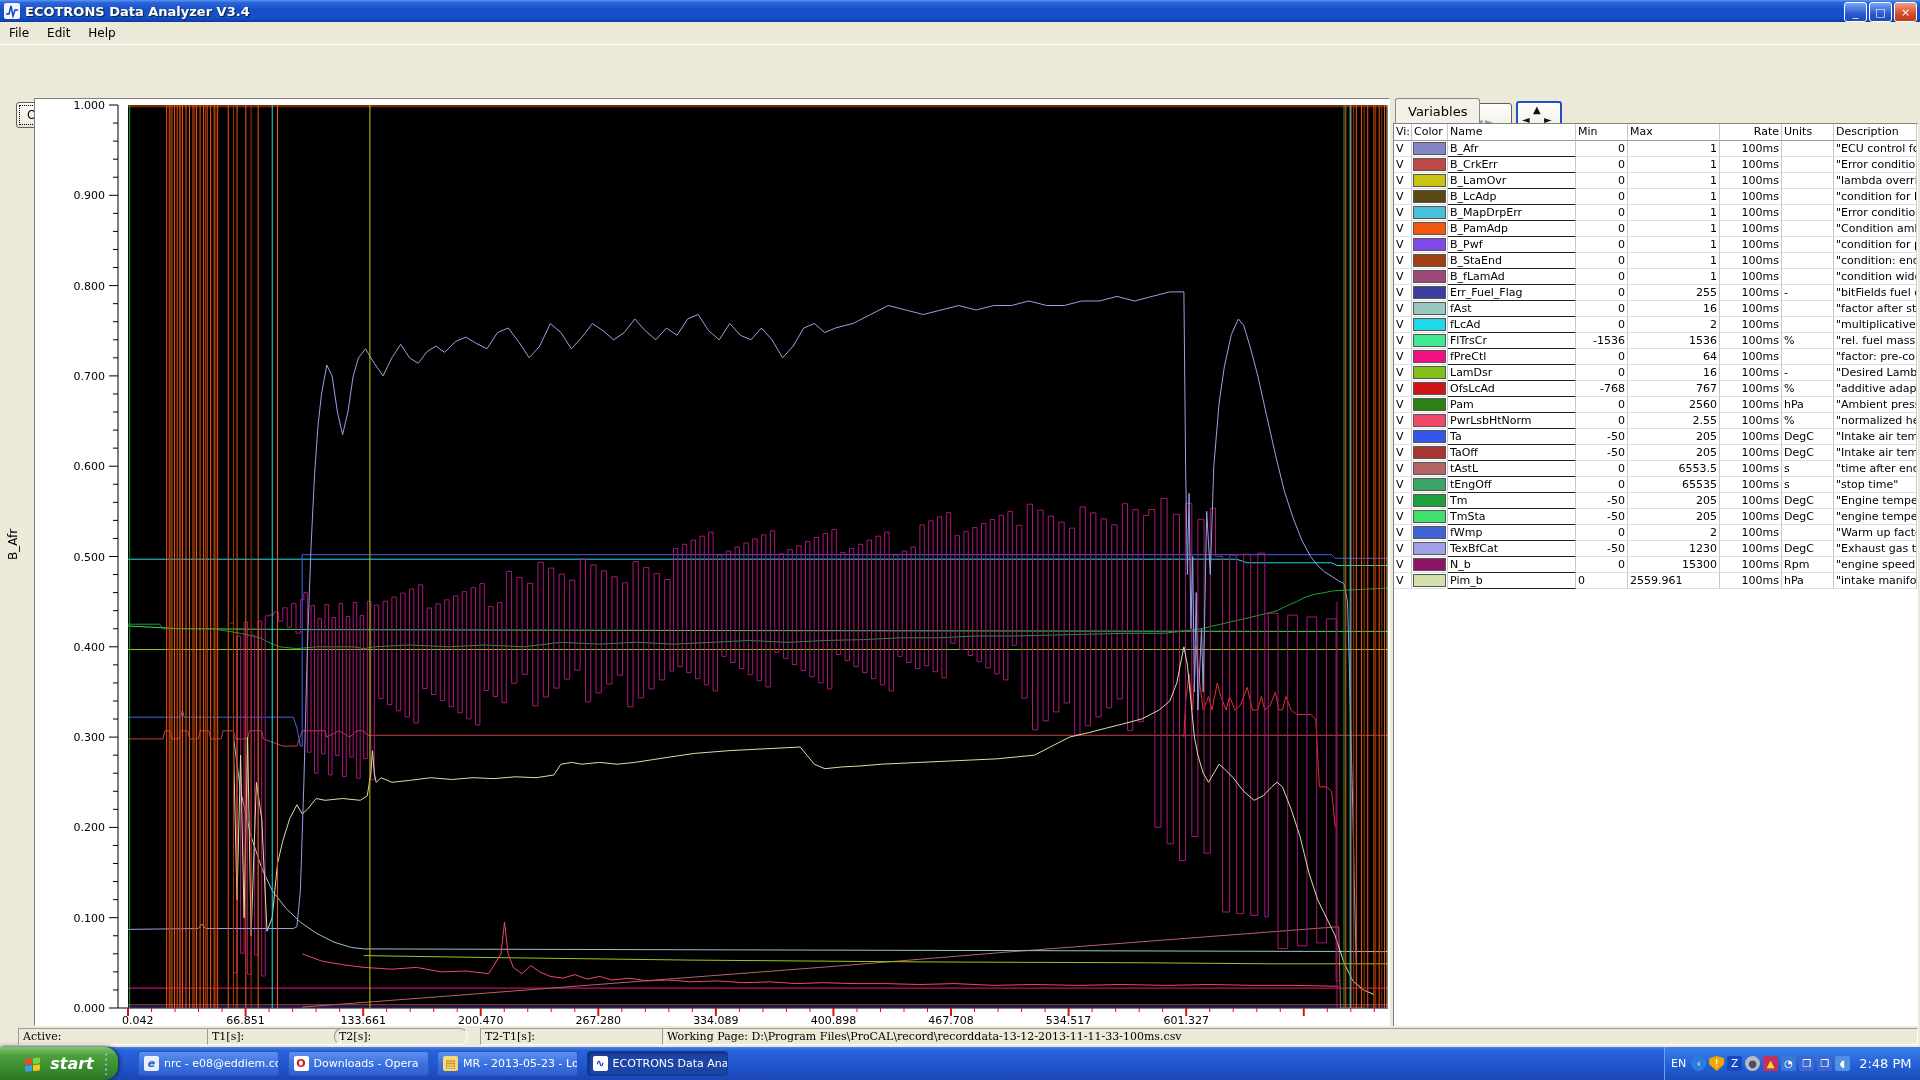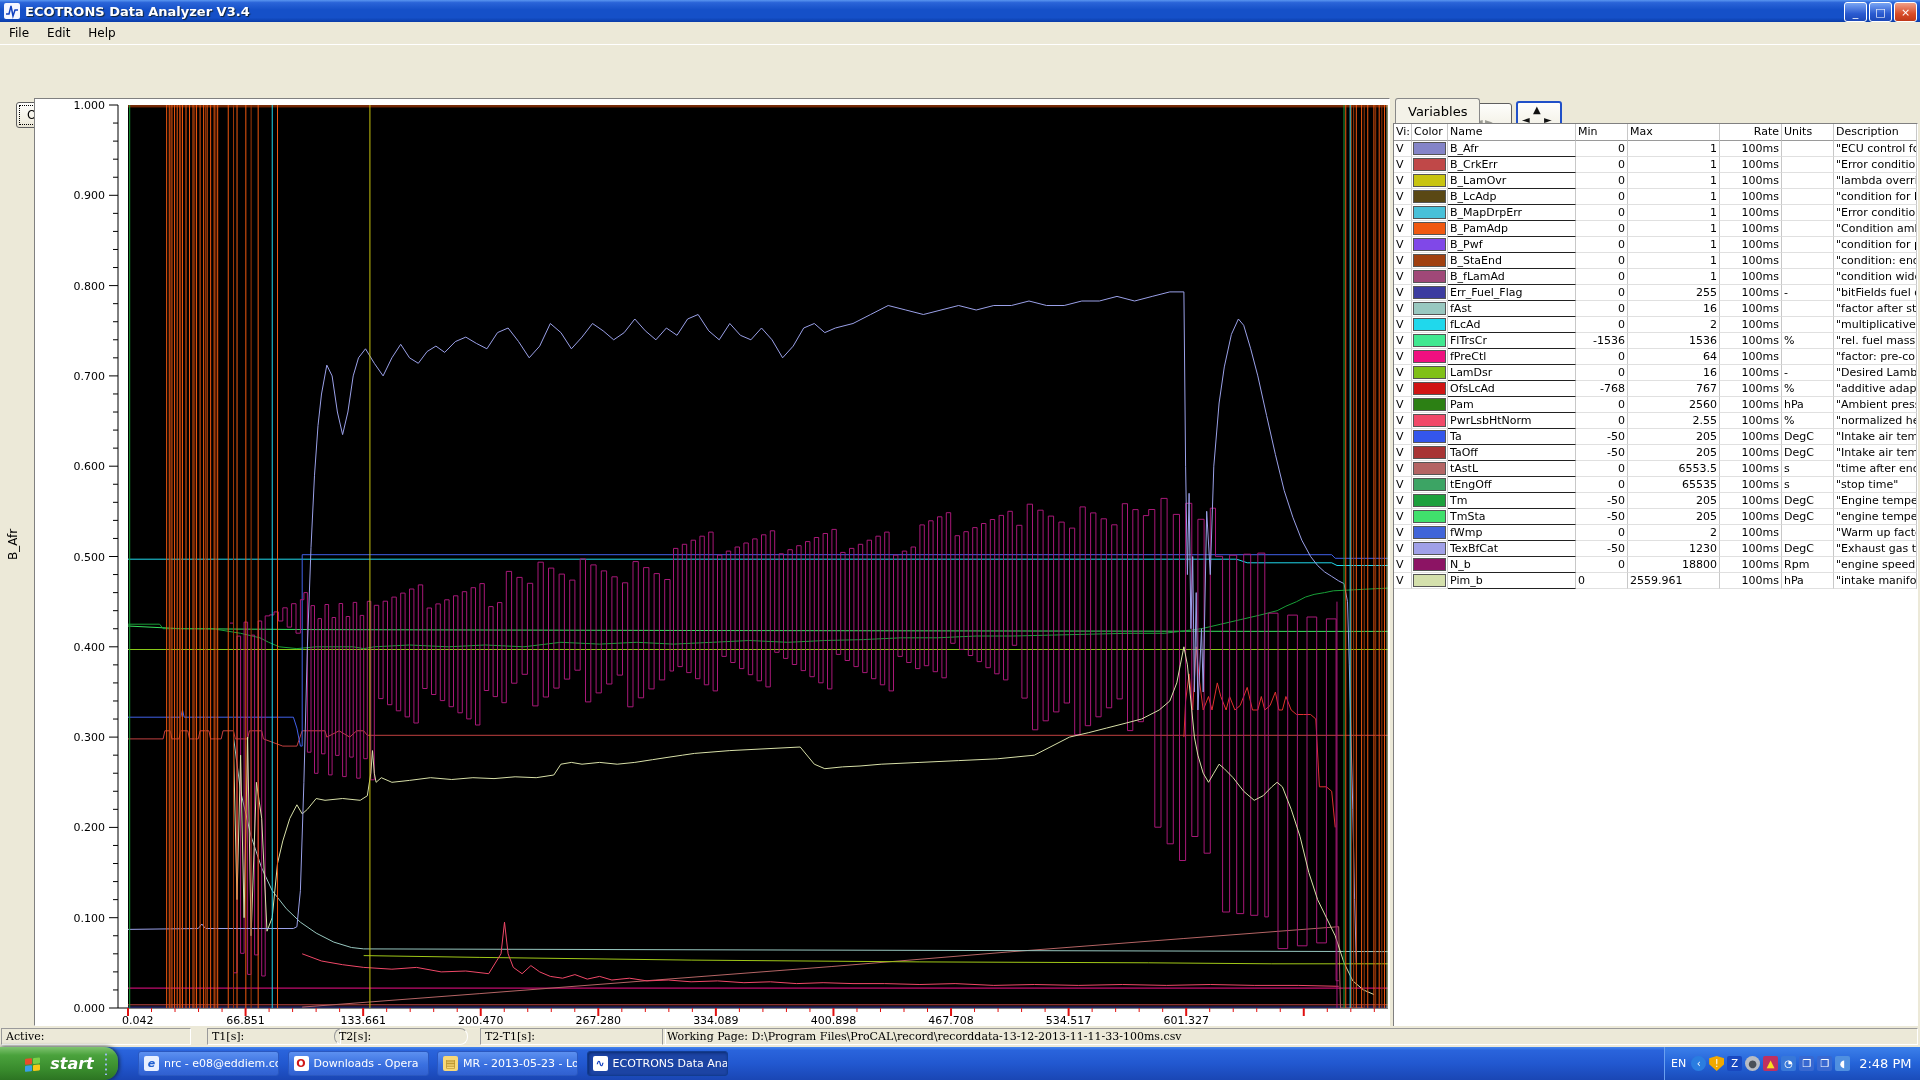--- a/index.html
+++ b/index.html
@@ -671,21 +671,21 @@
             <div class="vcell ">DegC</div>
             <div class="vcell ">"Exhaust gas temp</div>
           </div>
           <div class="vrow">
             <div class="vcell ">V</div>
             <div class="vcell swatch">
               <div class="sw" style="background: rgb(140, 20, 100);"></div>
             </div>
             <div class="vcell name">N_b</div>
             <div class="vcell num">0</div>
-            <div class="vcell num">18800</div>
+            <div class="vcell num">15300</div>
             <div class="vcell num">100ms</div>
             <div class="vcell ">Rpm</div>
             <div class="vcell ">"engine speed. by</div>
           </div>
           <div class="vrow">
             <div class="vcell ">V</div>
             <div class="vcell swatch">
               <div class="sw" style="background: rgb(212, 224, 172);"></div>
             </div>
             <div class="vcell name">Pim_b</div>
@@ -694,21 +694,21 @@
             <div class="vcell num">100ms</div>
             <div class="vcell ">hPa</div>
             <div class="vcell ">"intake manifold p</div>
           </div>
         </div>
 
     </div>
   </div>
 
   <div id="statusbar" class="abs">
-    <div class="spanel" style="left:1px;width:190px;">Active:</div>
+    <div class="spanel" style="left:18px;width:190px;">Active:</div>
     <div class="spanel" style="left:207px;width:134px;">T1[s]:</div>
     <div class="spanel" style="left:334px;width:134px;border-radius:8px;">T2[s]:</div>
     <div class="spanel" style="left:480px;width:186px;">T2-T1[s]:</div>
     <div class="spanel" style="left:662px;width:1256px;">Working Page:  D:\Program Files\ProCAL\record\recorddata-13-12-2013-11-11-33-100ms.csv</div>
   </div>
 </div>
 
 <div id="taskbar" class="abs">
   <div id="startbtn" class="abs">
     <svg width="18" height="16">

